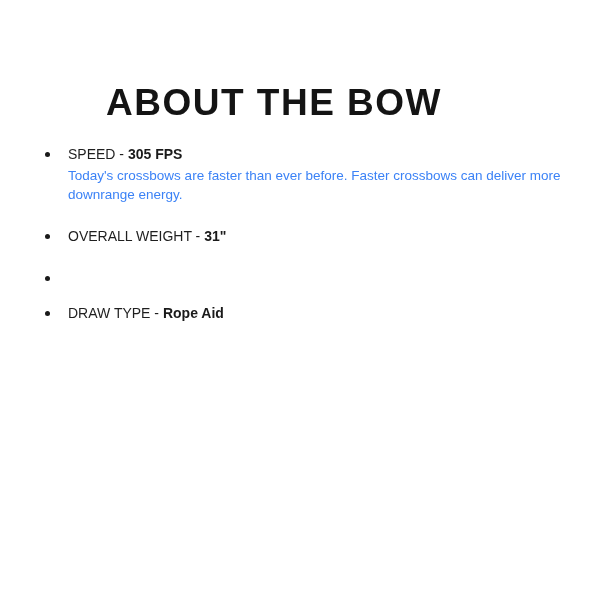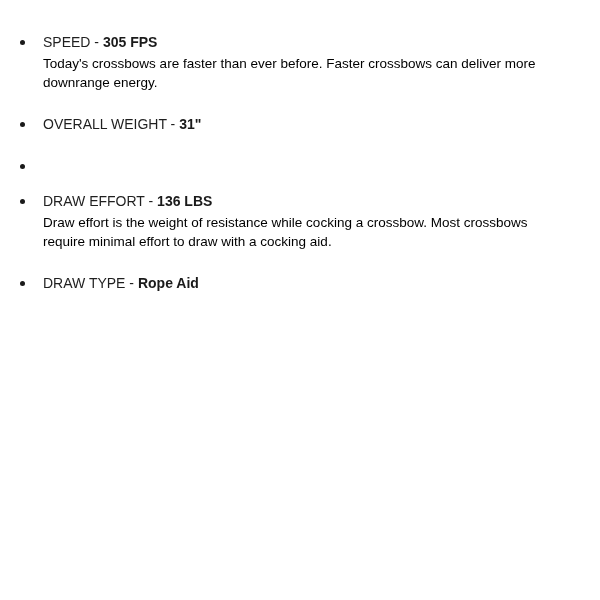--- a/index.html
+++ b/index.html
@@ -18,22 +18,22 @@
   }
   .page-title {
     margin: 82px 0 0 106px;
     font-size: 37px;
     font-weight: 900;
     letter-spacing: 1.5px;
     color: #141414;
     white-space: nowrap;
   }
   .spec-list {
-    margin-top: 33px;
-    padding-left: 20px;
+    margin-top: 21px;
+    padding-left: 45px;
     padding-right: 18px;
     list-style: none;
   }
   .spec-item {
     display: flex;
     align-items: flex-start;
     margin-bottom: 23px;
   }
   .bullet {
     width: 23px;
@@ -53,28 +53,29 @@
     font-size: 14px;
     line-height: 19px;
     color: #1f1f1f;
     white-space: pre;
   }
   .spec-value { font-weight: 700; color: #1a1a1a; }
   .spec-desc {
     margin-top: 3px;
     font-size: 13.5px;
     line-height: 18.5px;
-    color: #000000;
+    color: #3b82f6;
     max-width: 516px;
   }
 </style>
 </head>
 <body>
 
 <div class="page">
+  <h1 class="page-title">ABOUT THE BOW</h1>
 
   <ul class="spec-list">
 
   <li class="spec-item">
     <span class="bullet"></span>
     <div class="spec-body">
       <div class="spec-heading"><span class="spec-label">SPEED</span><span class="spec-separator"> - </span><span class="spec-value">305 FPS</span></div>
       <div class="spec-desc">Today's crossbows are faster than ever before. Faster crossbows can deliver more downrange energy.</div>
     </div>
   </li>
@@ -85,27 +86,20 @@
       <div class="spec-heading"><span class="spec-label">OVERALL WEIGHT</span><span class="spec-separator"> - </span><span class="spec-value">31"</span></div>
     </div>
   </li>
 
   <li class="spec-item">
     <span class="bullet"></span>
     <div class="spec-body">
     </div>
   </li>
 
-  <li class="spec-item">
-    <span class="bullet"></span>
-    <div class="spec-body">
-      <div class="spec-heading"><span class="spec-label">DRAW EFFORT</span><span class="spec-separator"> - </span><span class="spec-value">136 LBS</span></div>
-      <div class="spec-desc">Draw effort is the weight of resistance while cocking a crossbow. Most crossbows require minimal effort to draw with a cocking aid.</div>
-    </div>
-  </li>
 
   <li class="spec-item">
     <span class="bullet"></span>
     <div class="spec-body">
       <div class="spec-heading"><span class="spec-label">DRAW TYPE</span><span class="spec-separator"> - </span><span class="spec-value">Rope Aid</span></div>
     </div>
   </li>
 </ul>
 </div>
 

